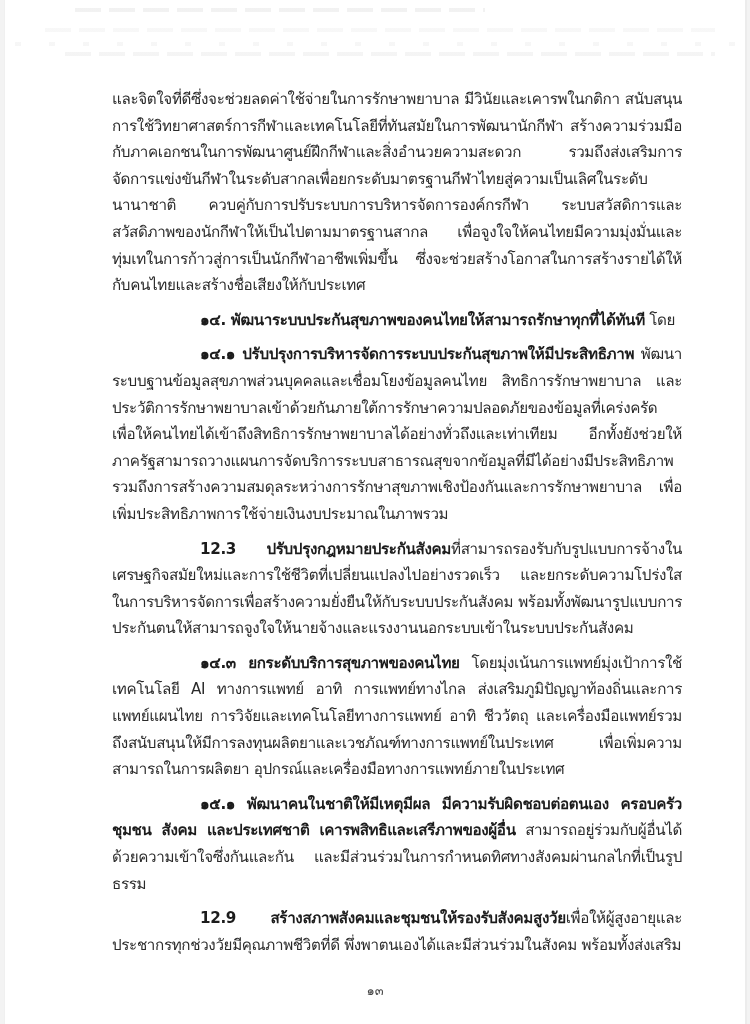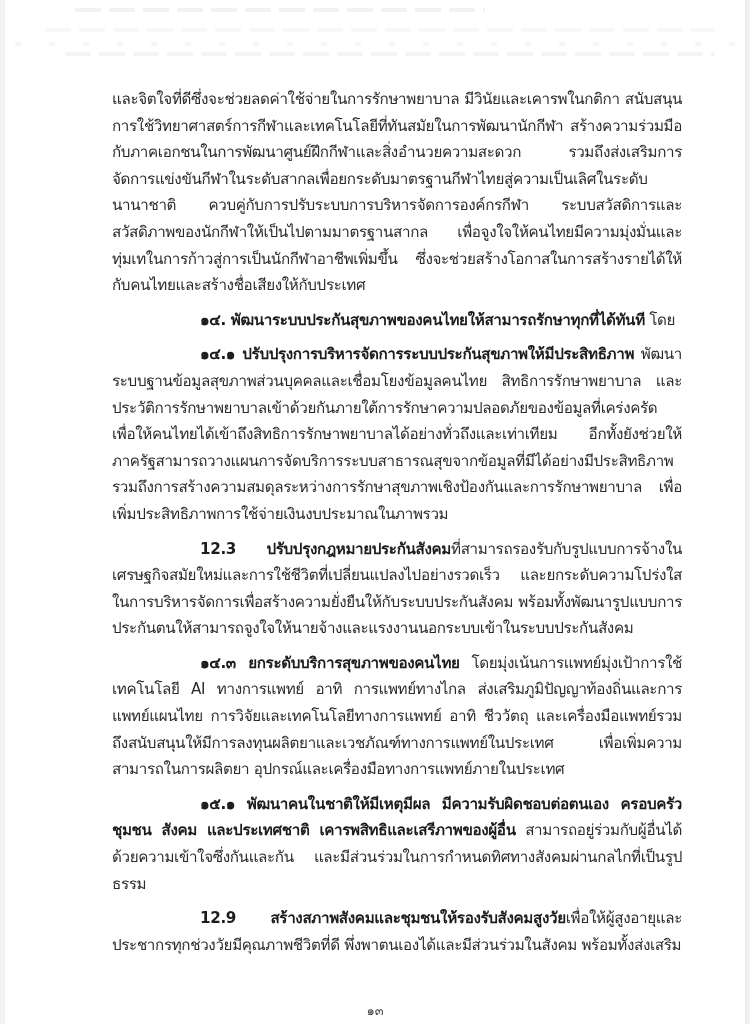--- a/index.html
+++ b/index.html
@@ -60,21 +60,20 @@
   .bold { font-weight: bold; color: #1c1c1c; }
   .page-number {
     position: absolute;
     left: 0;
     width: 750px;
     top: 980px;
     text-align: center;
     font-family: "DejaVu Sans", "Liberation Sans", sans-serif;
     font-size: 13px;
     color: #444;
-    margin-top: 20px;
   }
 </style>
 </head>
 <body>
 
 <div class="page">
   <div class="ghost g1"></div>
   <div class="ghost g2"></div>
   <div class="ghost g3"></div>
   <div class="ghost g4"></div>

